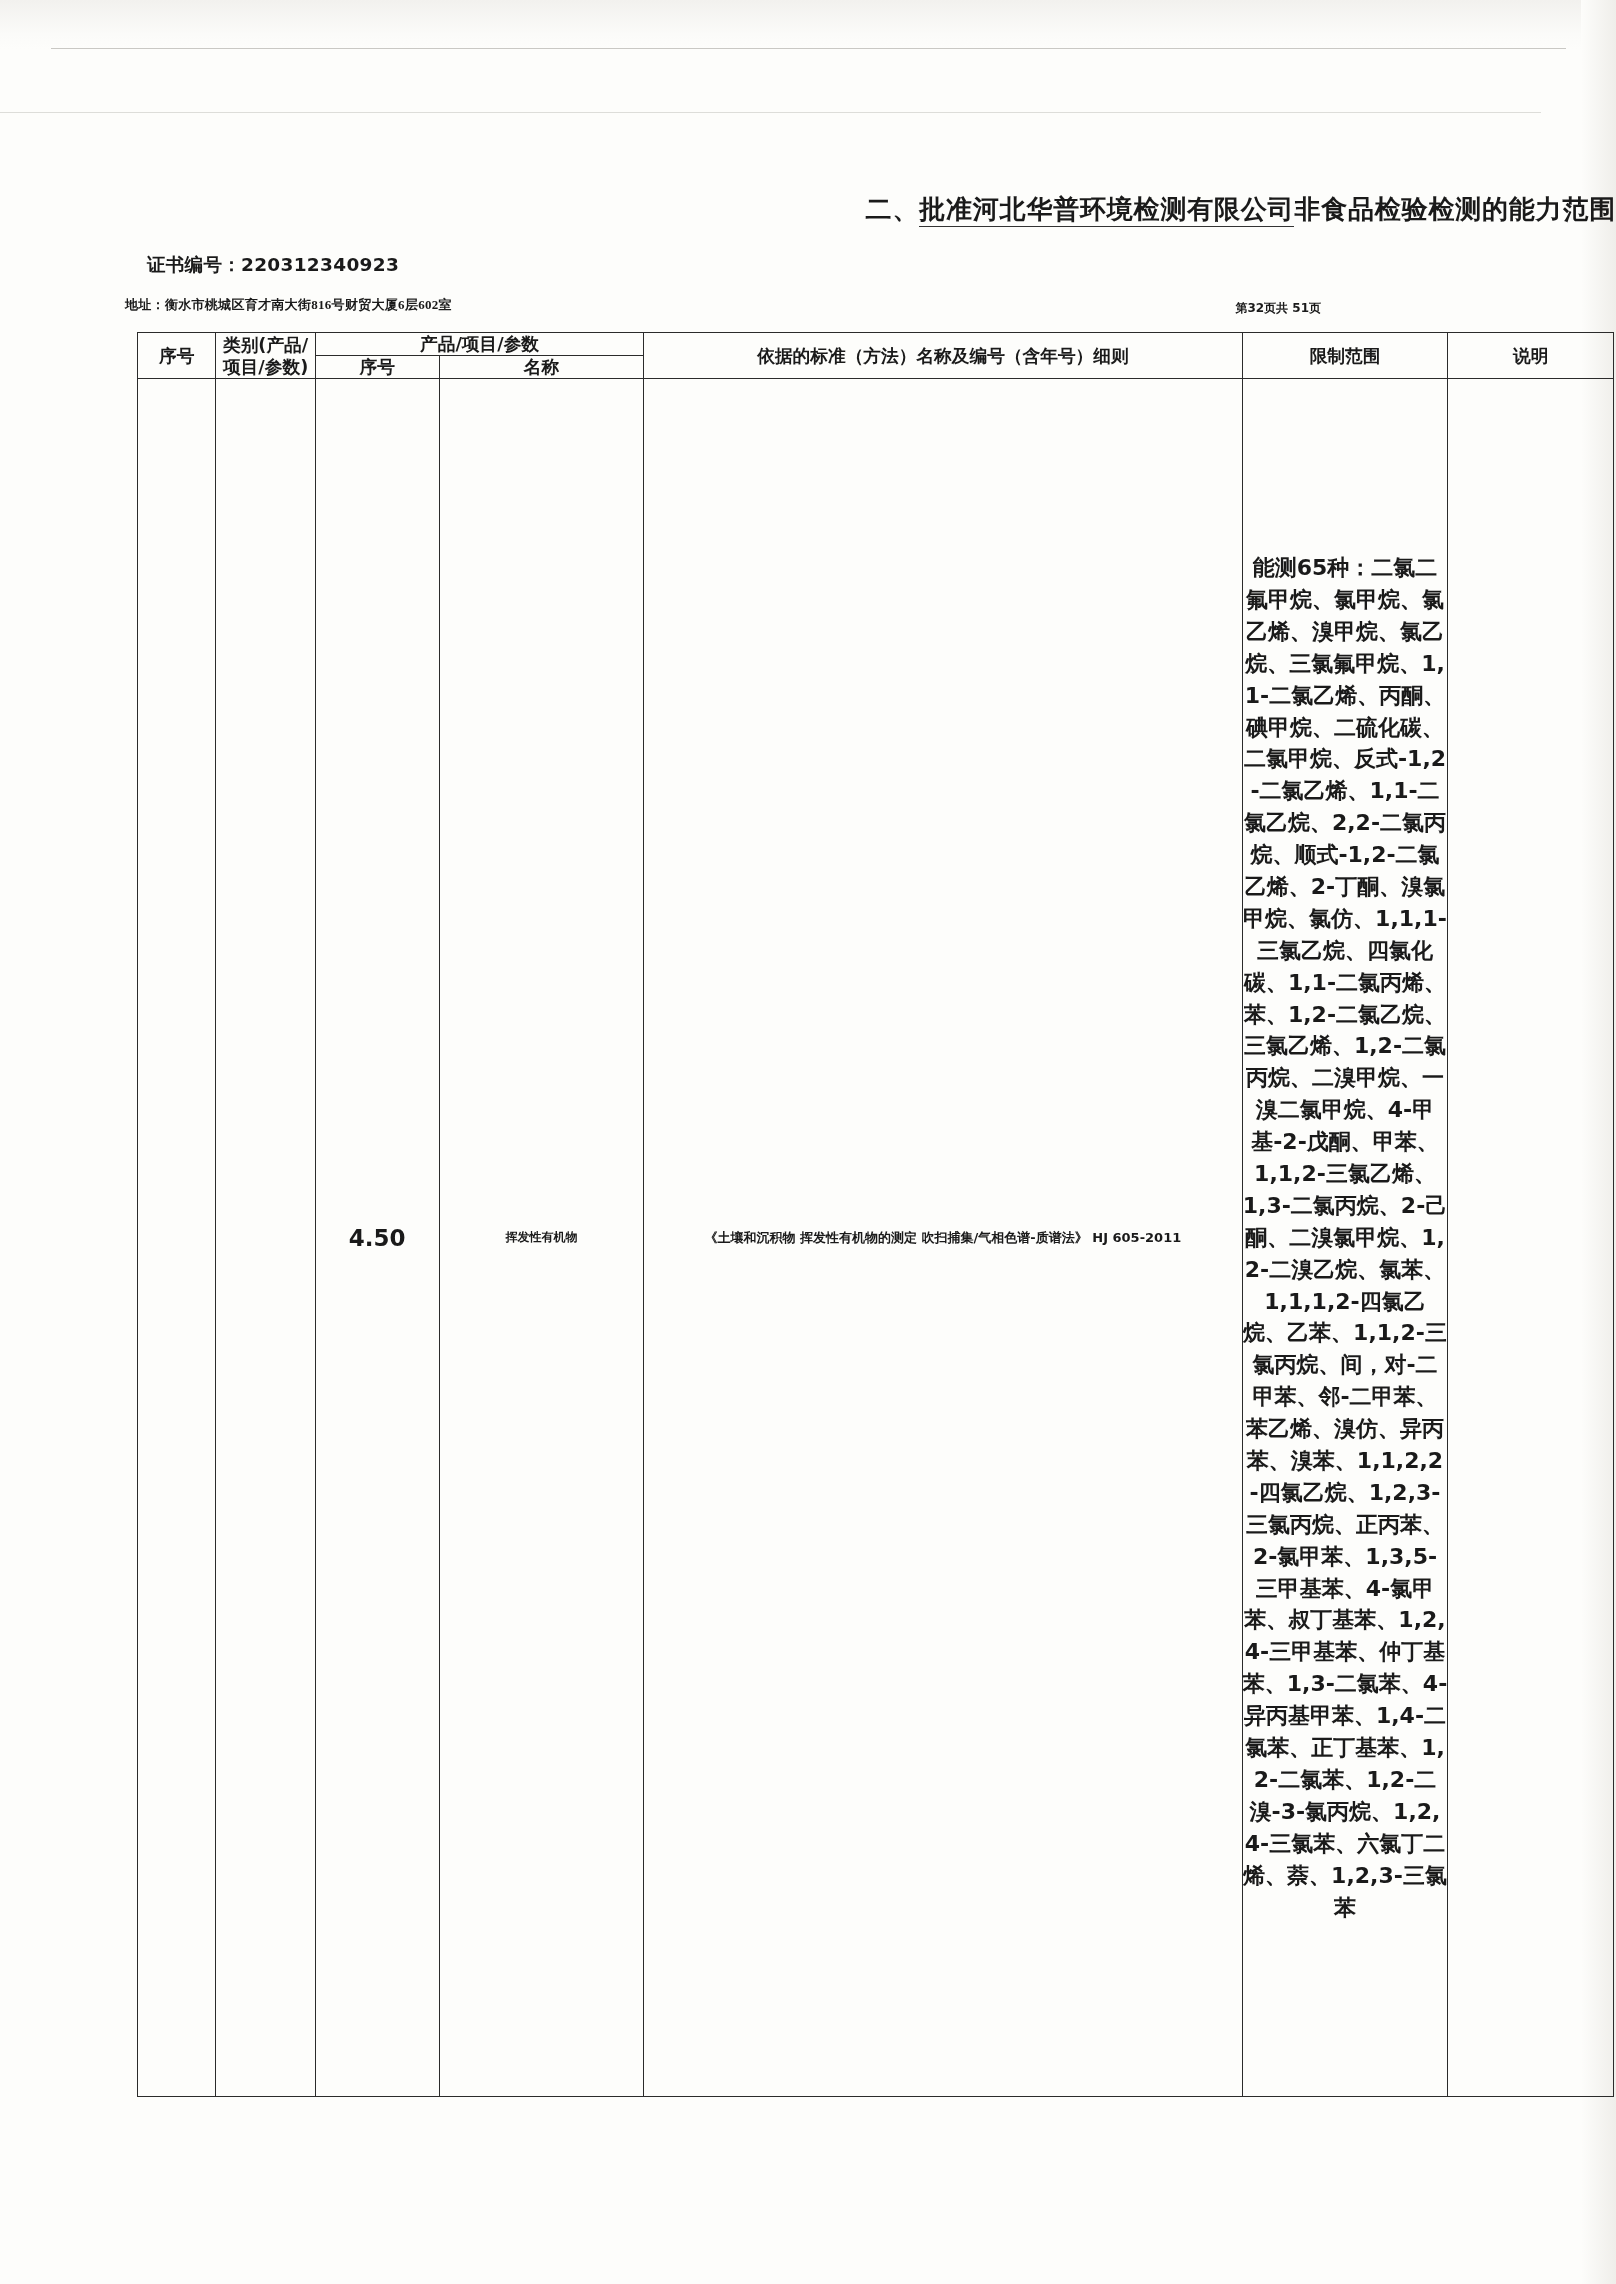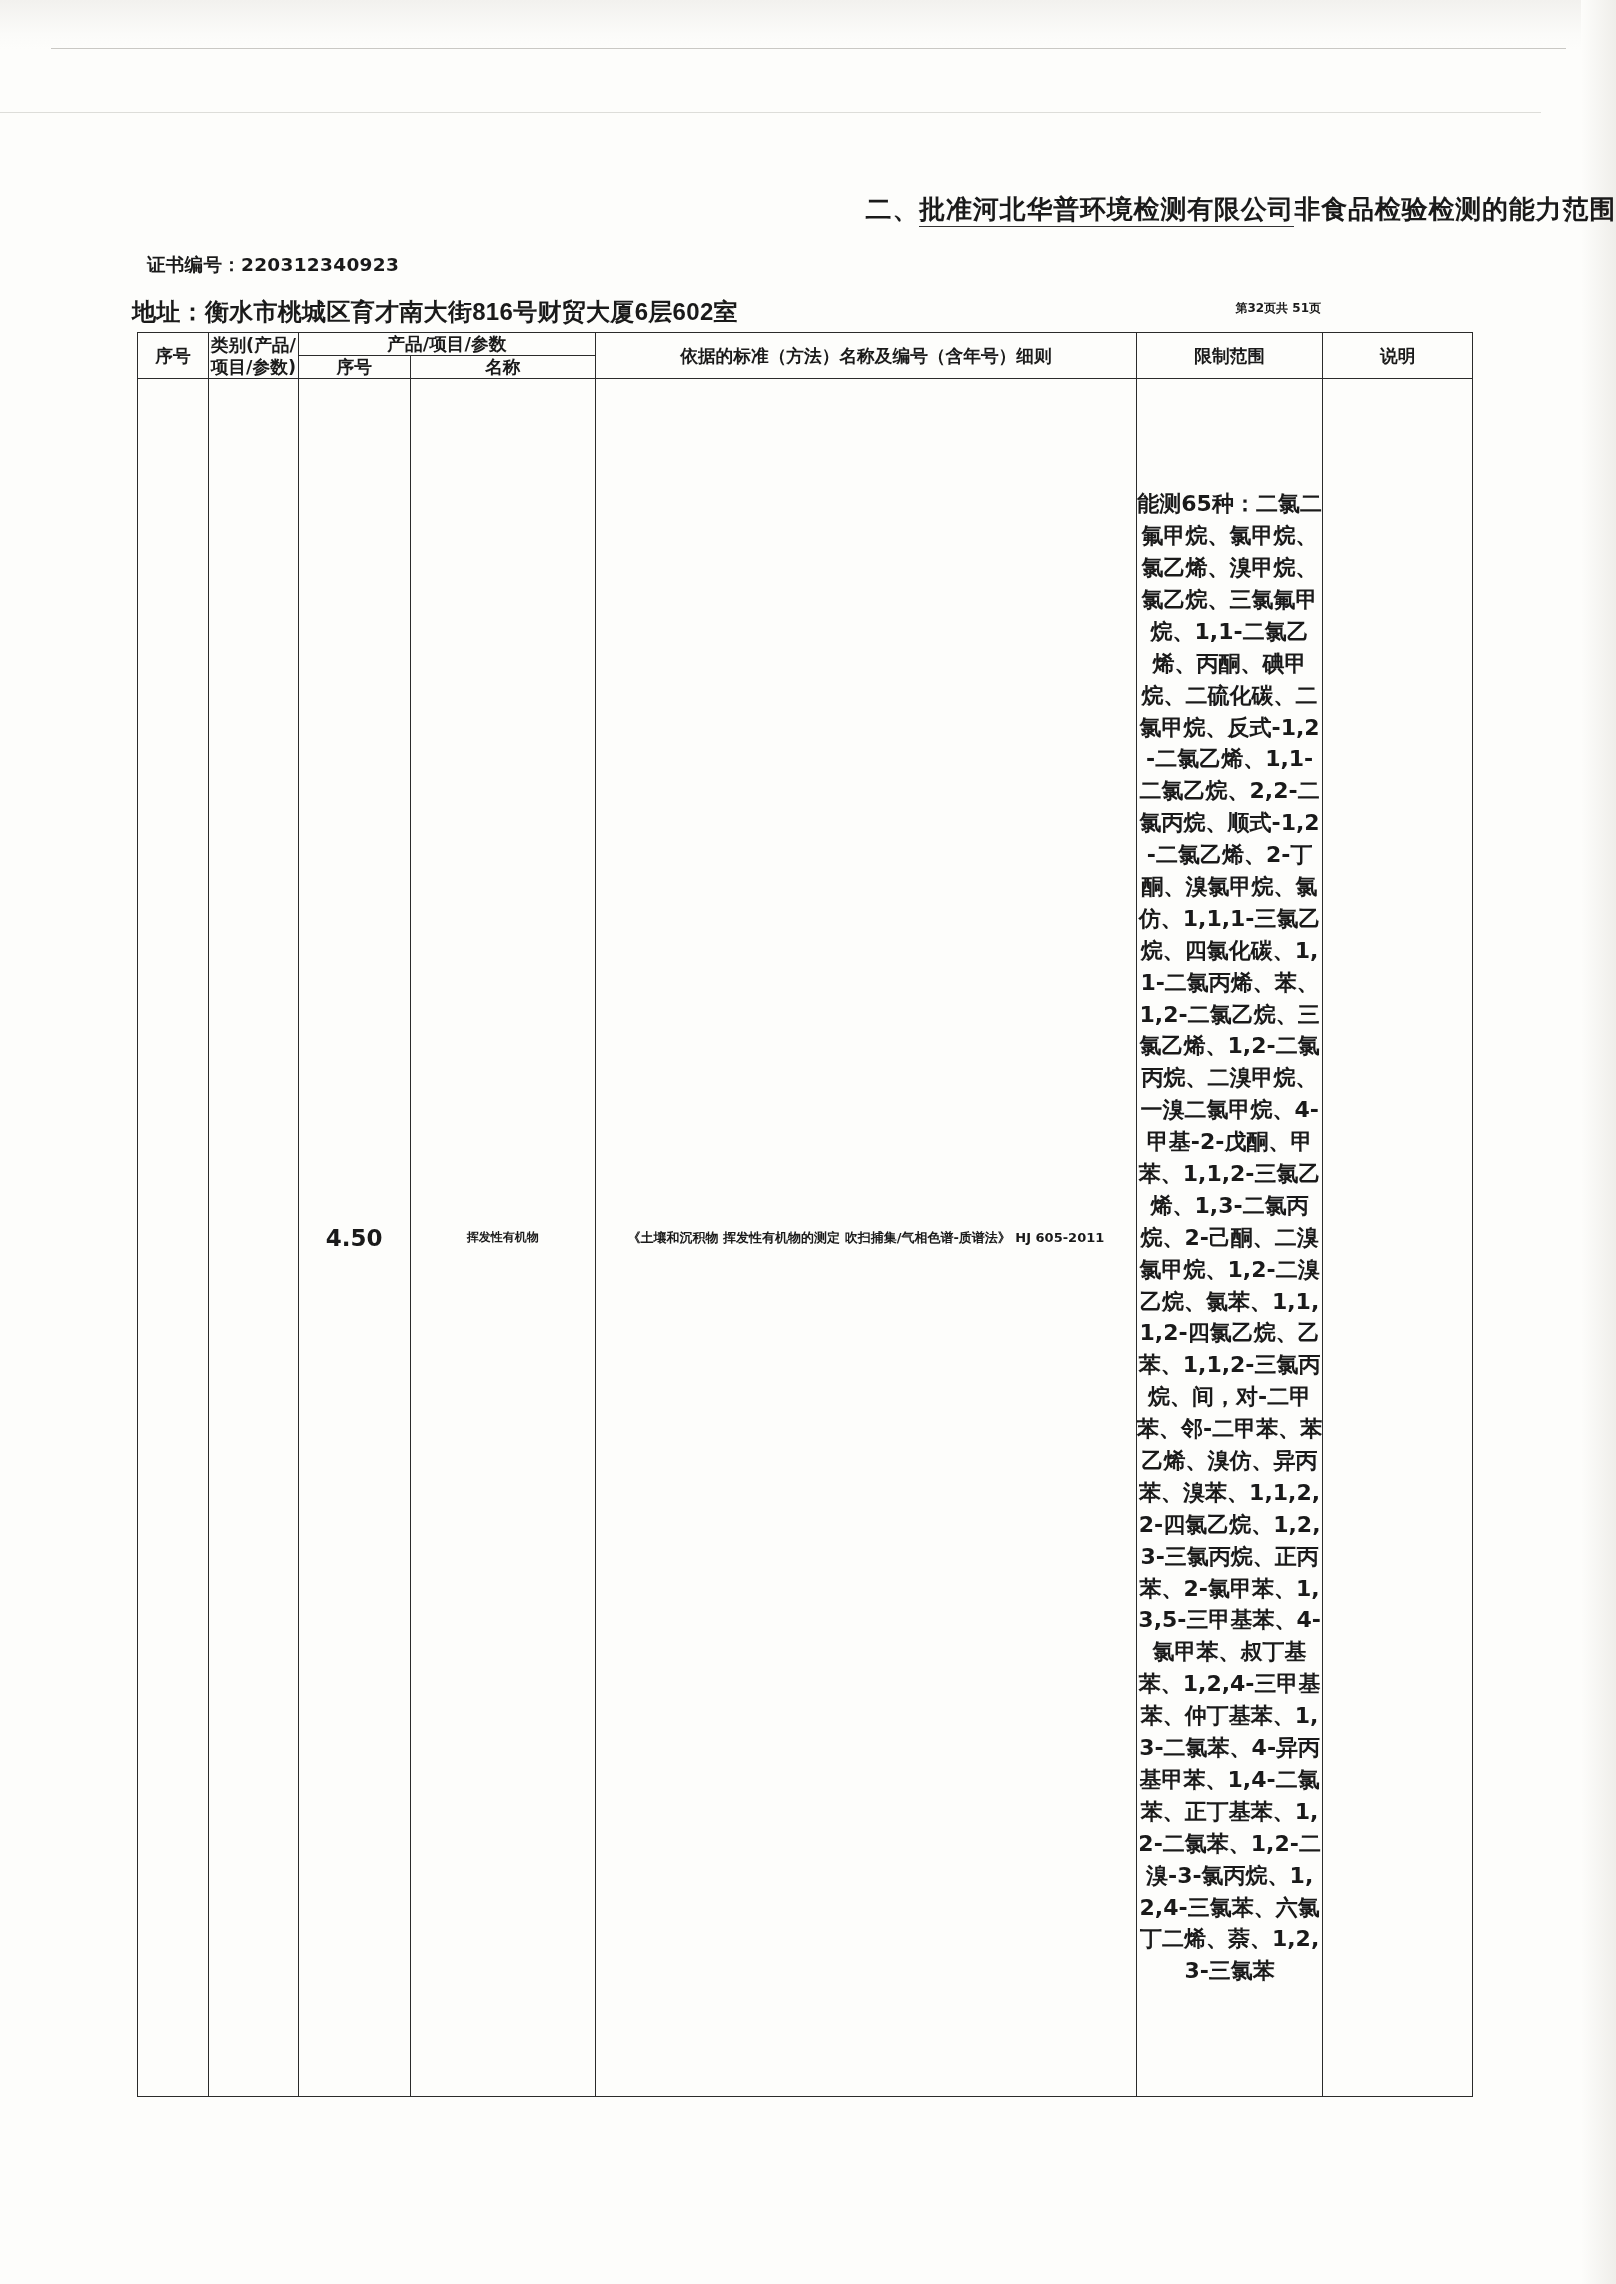--- a/index.html
+++ b/index.html
@@ -64,39 +64,39 @@
     position: absolute;
     left: 135px; top: 252px;
     font-size: 18.5px;
     font-family: "DejaVu Sans", "Liberation Sans", sans-serif;
     font-weight: bold;
     letter-spacing: 0.3px;
     margin-left: 12px;
   }
   .address {
     position: absolute;
-    left: 132px; top: 296px;
-    font-size: 24px;
-    font-family: Liberation Sans, sans-serif;
+    left: 125px; top: 296px;
+    font-size: 13px;
+    font-family: Liberation Serif, serif;
     font-weight: bold;
     letter-spacing: 0.3px;
   }
   .pagemark {
     position: absolute;
     right: 295px; top: 300px;
     font-size: 12px;
     font-family: "DejaVu Sans", "Liberation Sans", sans-serif;
     font-weight: bold;
   }
 
   table.cap-table {
     position: absolute;
     left: 137px;
     top: 332px;
-    width: 1336px;
+    width: 1477px;
     border-collapse: collapse;
     table-layout: fixed;
   }
   table.cap-table td, table.cap-table th {
     border: 1.3px solid #2b2b2b;
     padding: 0;
     vertical-align: middle;
     text-align: center;
     font-weight: bold;
     font-family: "DejaVu Sans", "Liberation Sans", sans-serif;

